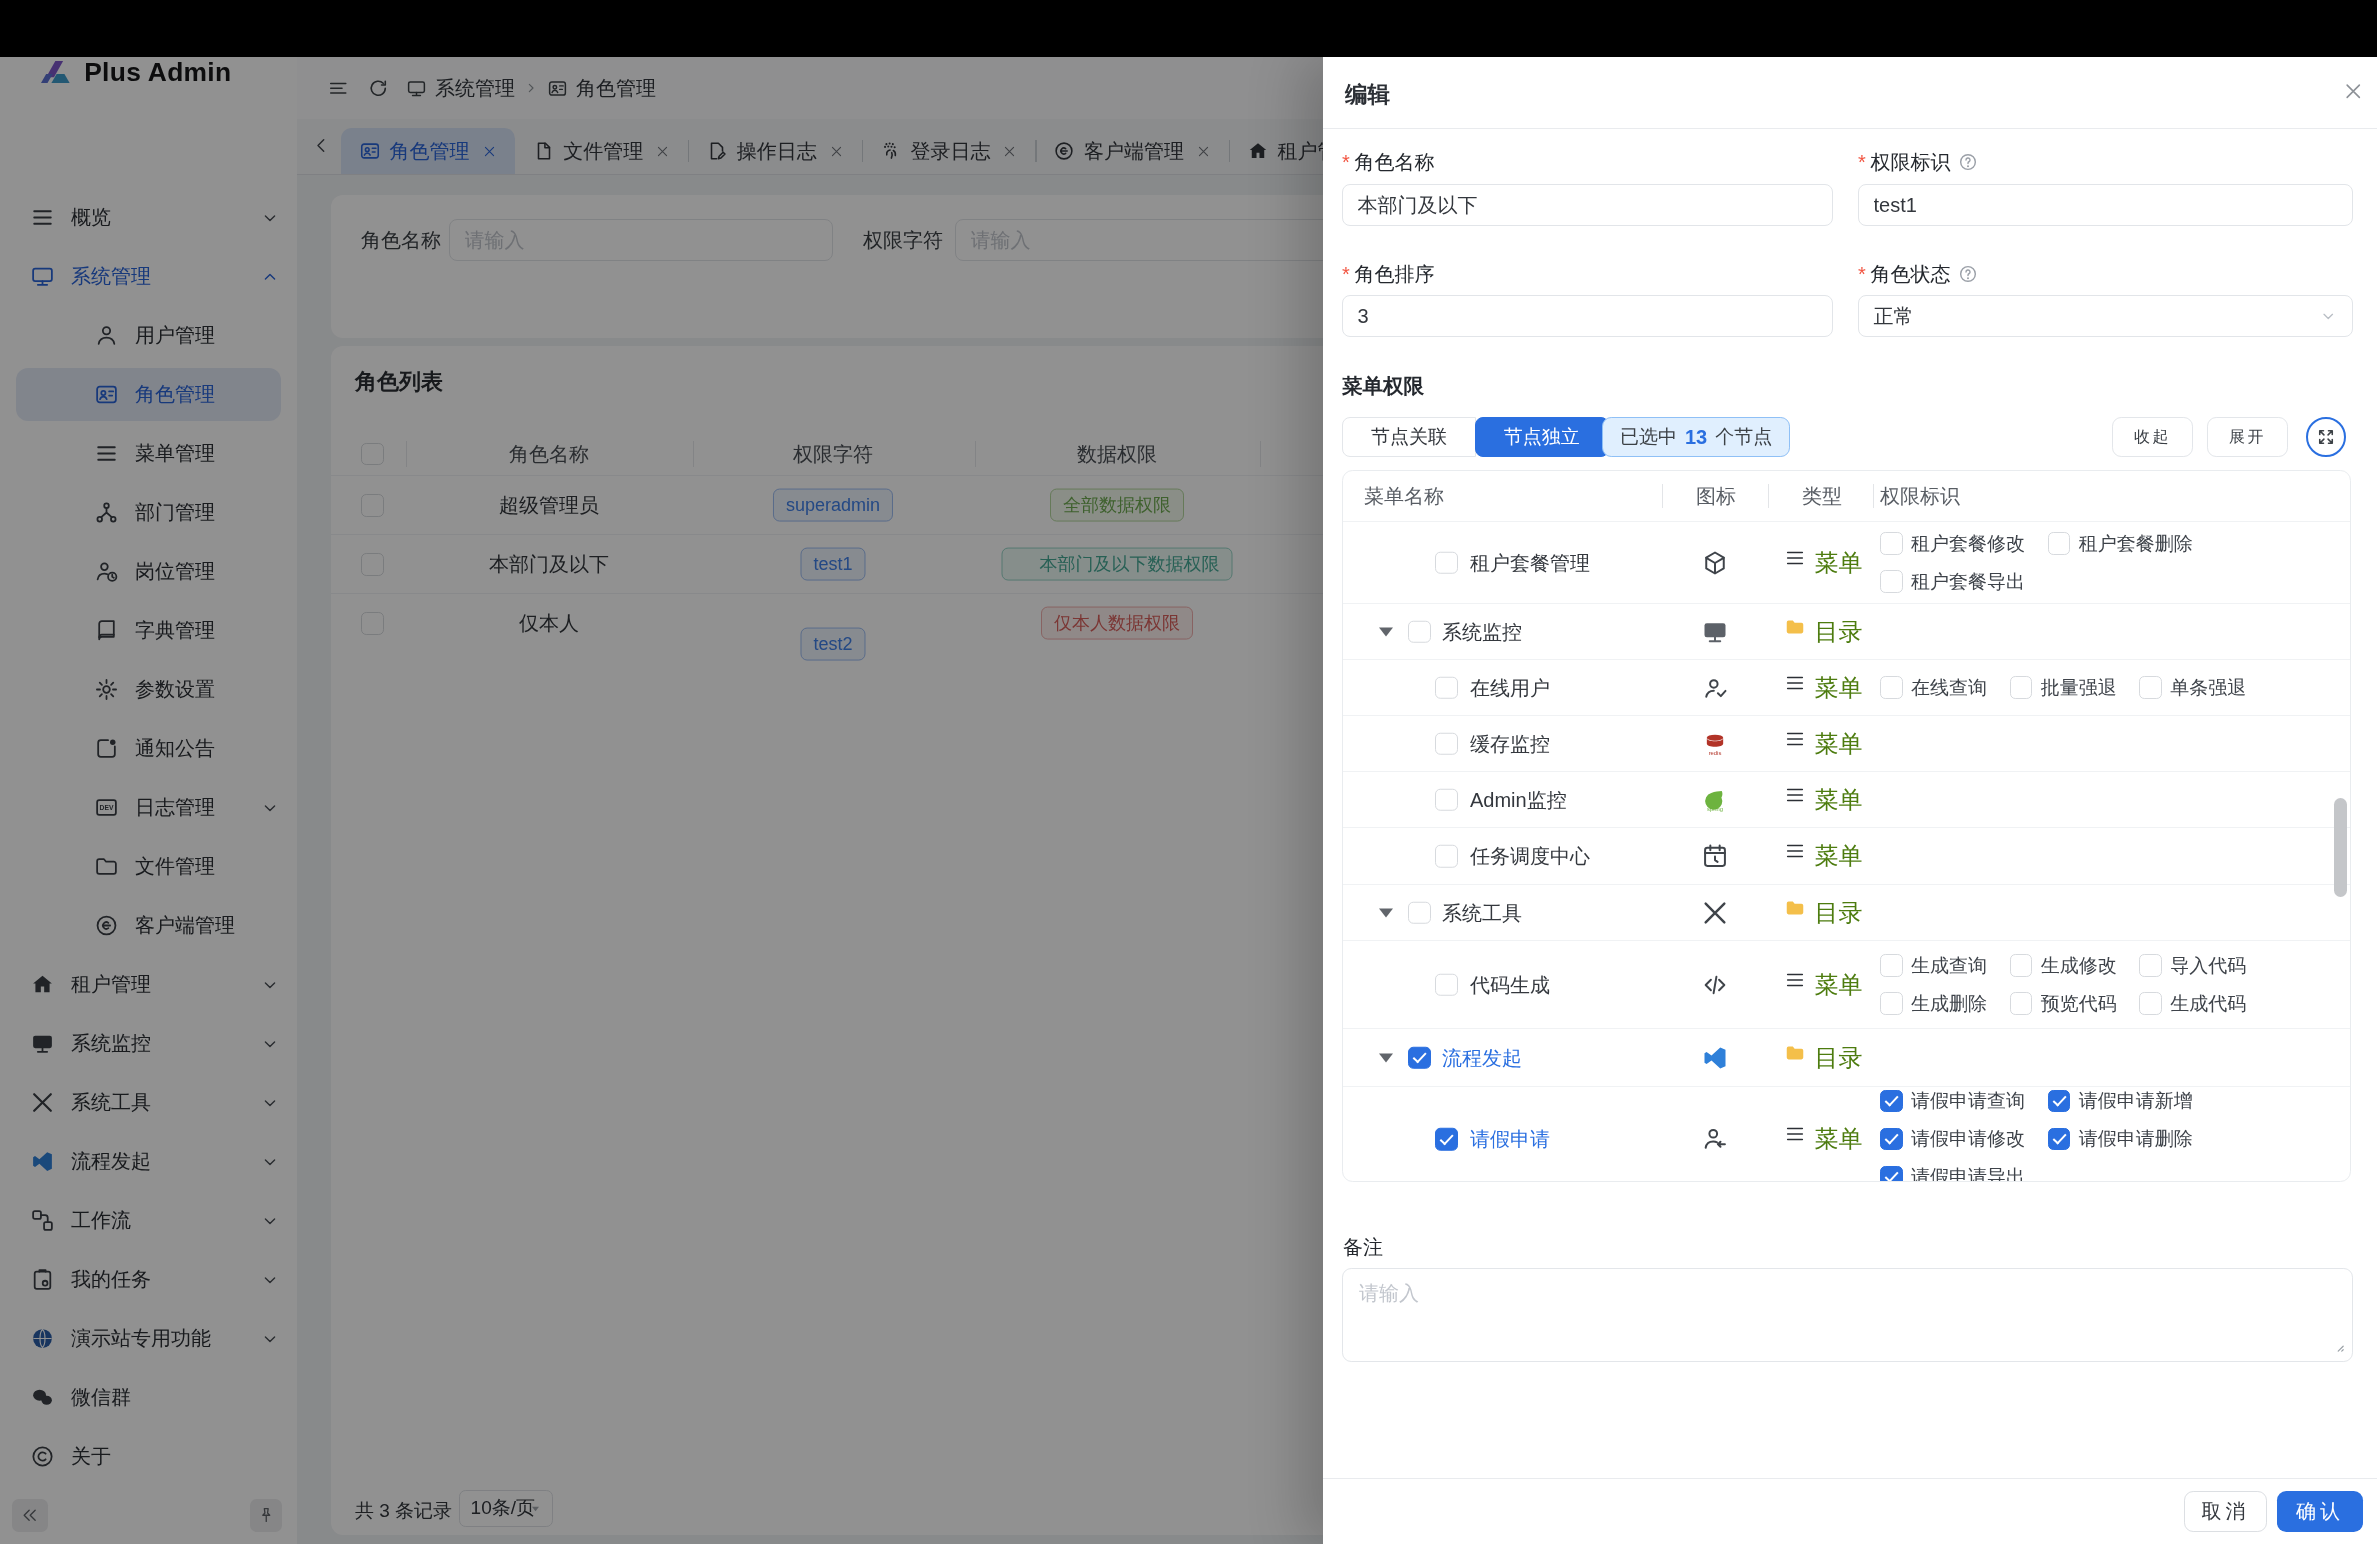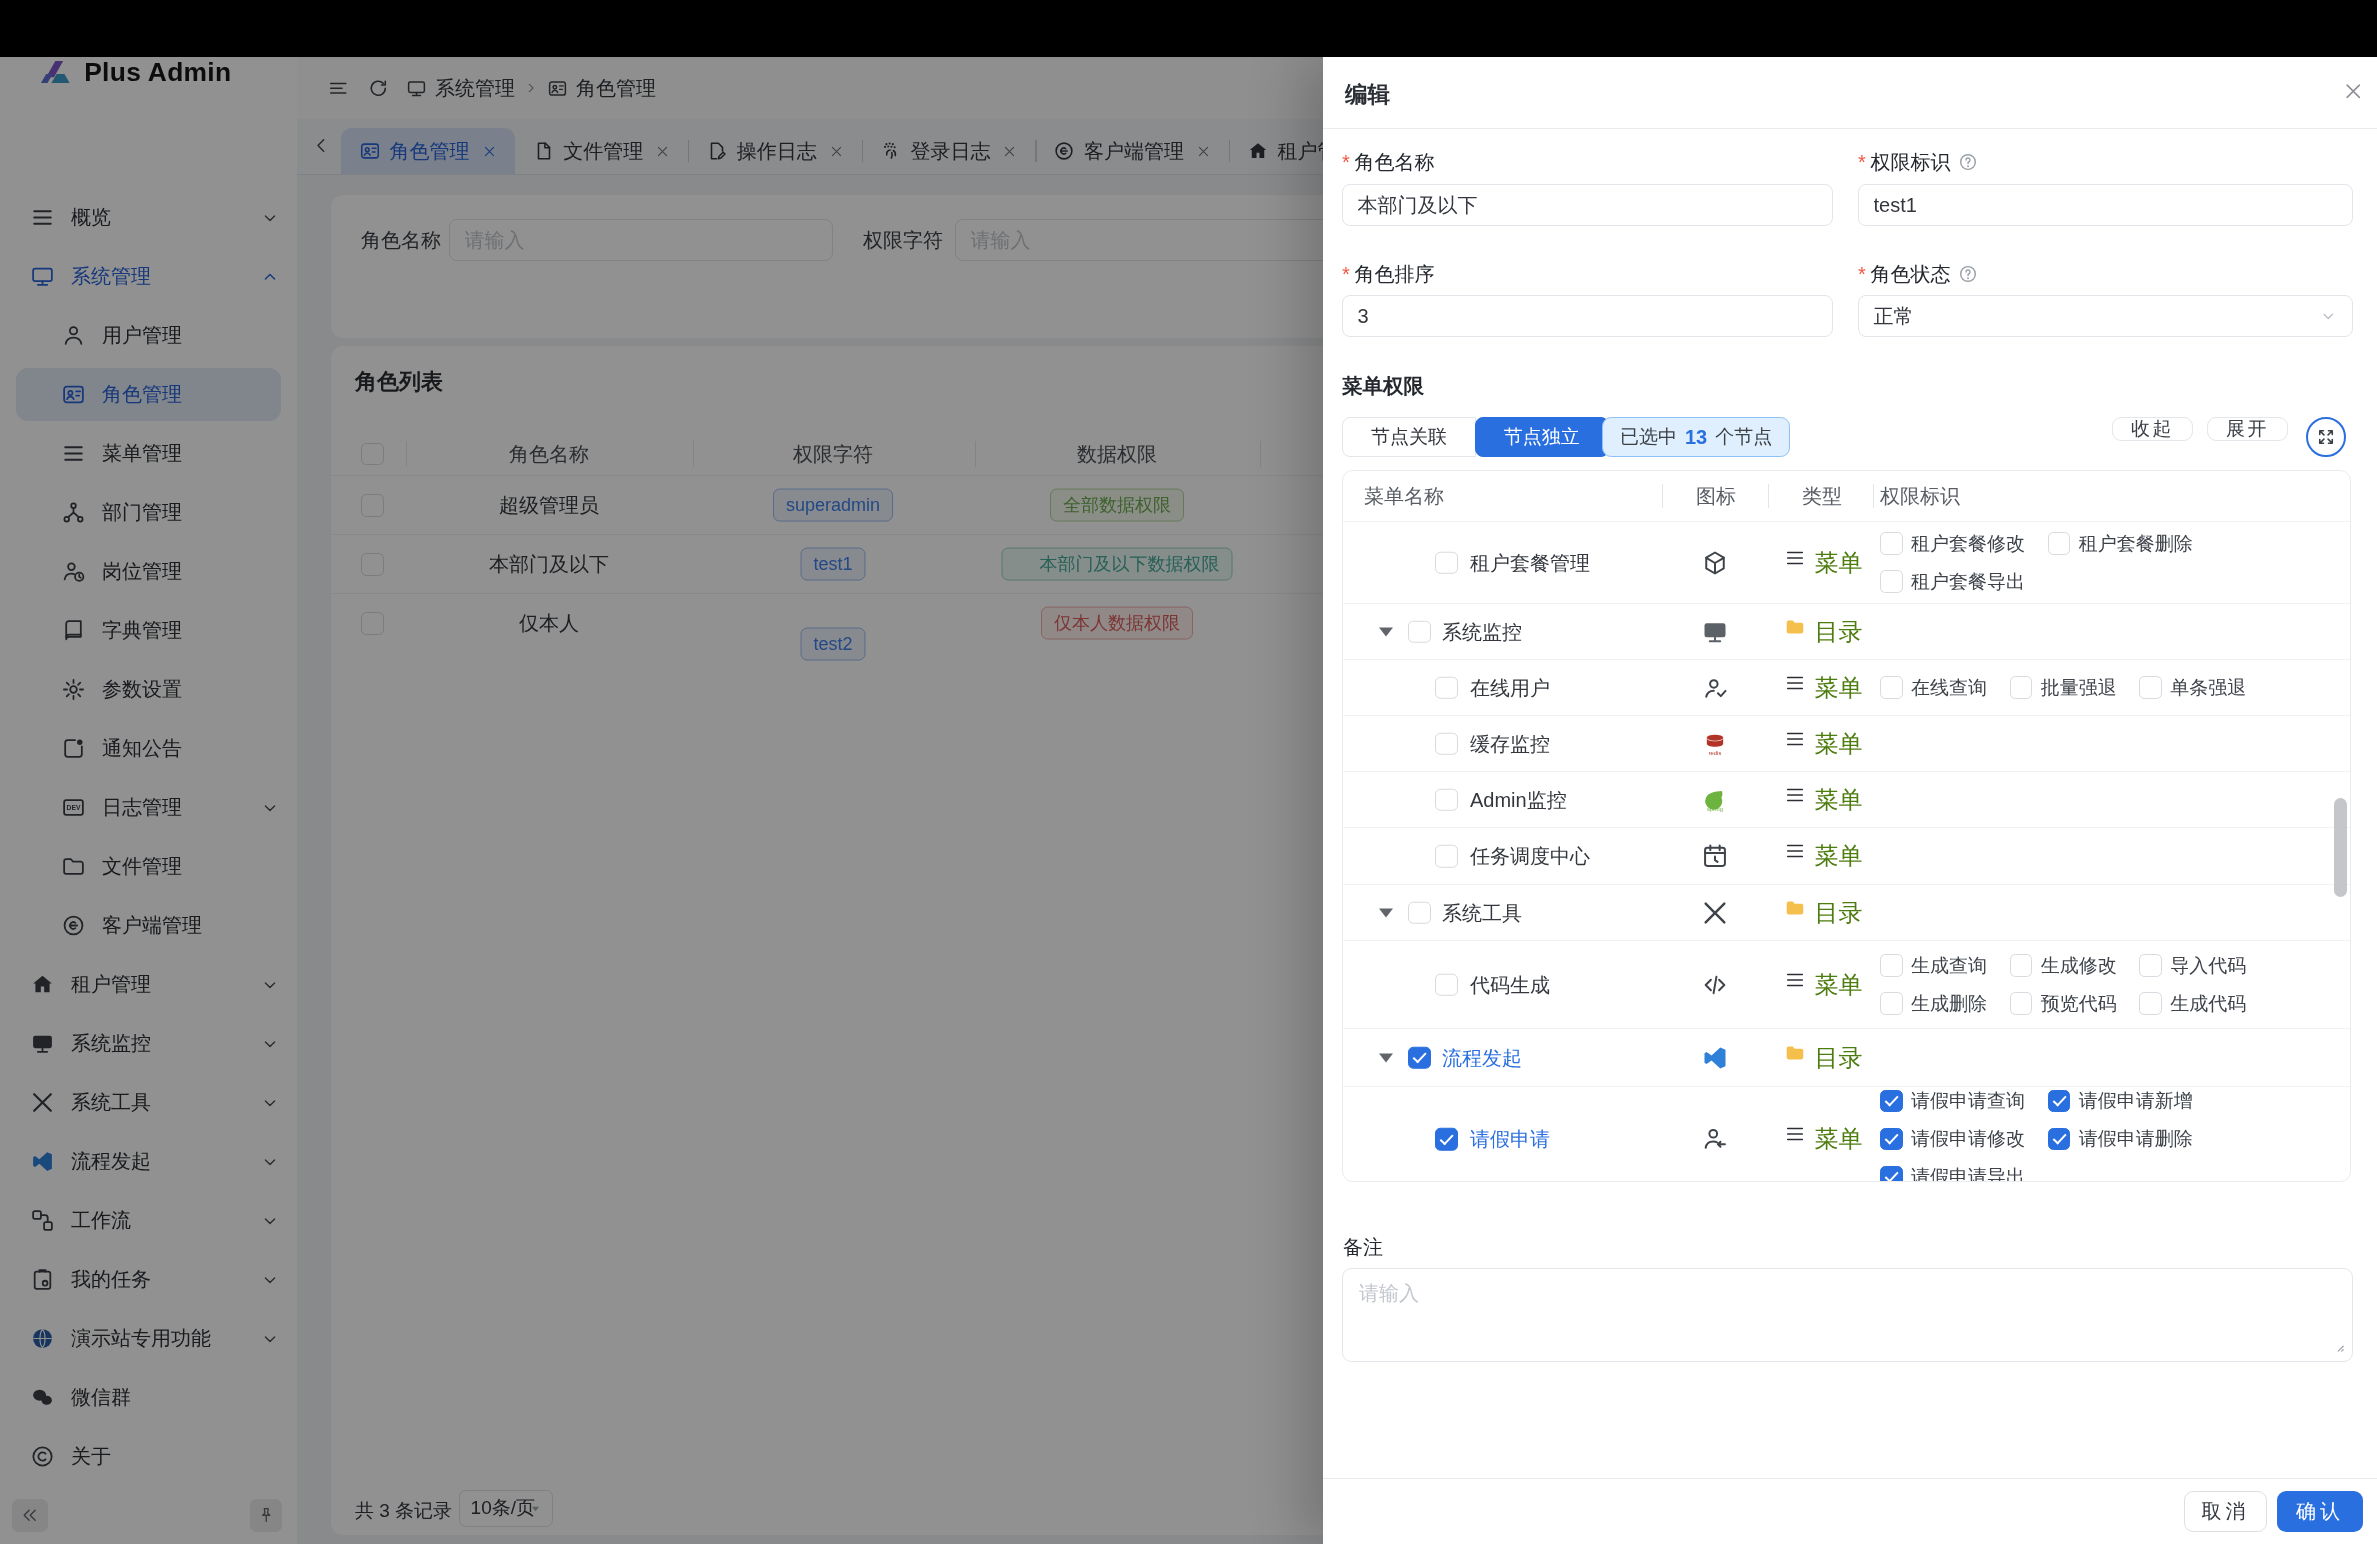--- a/index.html
+++ b/index.html
@@ -11,21 +11,21 @@
   
   #topbar{position:absolute;left:0;top:0;width:2377px;height:57px;background:#000;z-index:3;}
 
   
   #sidebar{position:absolute;left:0;top:57px;width:297px;height:1487px;background:#fff;z-index:1;}
   #logo{position:absolute;left:0;top:0;width:297px;height:74px;display:flex;align-items:flex-start;padding-left:37px;box-sizing:border-box;}
   #logo-mark{width:34px;height:30px;margin-right:13.2px;flex:none;}
   #logo-text{font-size:26.4px;font-weight:700;color:#17181a;letter-spacing:0.3px;}
   #side-menu{position:absolute;left:0;top:131px;width:297px;}
   .s-item{display:flex;align-items:center;height:59px;padding:0 17px 0 30px;font-size:20px;color:#2c3036;position:relative;z-index:0;cursor:pointer;}
-  .s-item.sub{padding-left:61px;}
+  .s-item.sub{padding-left:94px;}
   .s-item .s-ic{width:25px;height:25px;margin-right:16px;flex:none;color:#3a3f45;}
   .s-item .s-label{flex:1;white-space:nowrap;overflow:hidden;}
   .s-item .s-chev{width:20px;height:20px;color:#4a4f55;flex:none;}
   .s-item.blue,.s-item.blue .s-ic,.s-item.blue .s-chev{color:#2a64d9;}
   .s-item.sel::before{content:"";position:absolute;left:16px;right:16px;top:3.3px;bottom:3.3px;background:#e3eaf7;border-radius:12px;z-index:-1;}
   #side-bottom{position:absolute;left:0;bottom:0;width:297px;height:58px;background:#fff;}
   .side-tool{position:absolute;bottom:12px;width:36px;height:33px;background:#ececee;border-radius:6.6px;display:flex;align-items:center;justify-content:center;color:#5f6368;}
   .side-tool .iw{width:18.5px;height:18.5px;}
 
   
@@ -81,21 +81,21 @@
   .star{color:#f25643;margin-right:4.6px;font-size:20px;}
   .help{width:20px;height:20px;margin-left:8px;color:#9ba0a8;display:inline-block;}
   .sel{display:flex;align-items:center;justify-content:space-between;}
   .sel .selchev{width:18.5px;height:18.5px;color:#b9bec5;flex:none;}
   #mp-label{position:absolute;left:19px;top:315px;font-size:20.5px;font-weight:600;color:#24282e;}
   #segwrap{position:absolute;left:19px;top:360px;height:40px;display:flex;}
   .seg{height:40px;padding:0 28px;font-size:19px;display:flex;align-items:center;box-sizing:border-box;background:#fff;border:1.3px solid #e3e6ea;border-radius:8px 0 0 8px;color:#33373d;}
   .seg.active{background:#2a6fe0;border-color:#2a6fe0;color:#fff;border-radius:8px;margin-left:-1.3px;}
   #selpill{position:absolute;left:279px;top:360px;height:40px;border-radius:9.2px;background:#e0effe;border:1.3px solid #8fc0f6;box-sizing:border-box;display:flex;align-items:center;padding:0 17px;font-size:19px;color:#3c4146;}
   #selpill b{color:#2a6fe0;margin:0 8px;font-size:20px;}
-  .wbtn{position:absolute;top:360px;width:81px;height:24px;border:1.3px solid #e3e6ea;border-radius:9.2px;background:#fff;font-size:19px;color:#3a3f45;display:flex;align-items:center;justify-content:center;box-sizing:border-box;letter-spacing:2.6px;}
+  .wbtn{position:absolute;top:360px;width:81px;height:40px;border:1.3px solid #e3e6ea;border-radius:9.2px;background:#fff;font-size:16px;color:#3a3f45;display:flex;align-items:center;justify-content:center;box-sizing:border-box;letter-spacing:2.6px;}
   #fsbtn{position:absolute;left:983px;top:360px;width:40px;height:40px;border:2px solid #2a6fe0;border-radius:50%;box-sizing:border-box;display:flex;align-items:center;justify-content:center;color:#3c4146;}
   #fsbtn .iw{width:20px;height:20px;}
 
   #tree{position:absolute;left:19px;top:413px;width:1009px;height:712px;border:1.3px solid #e9ecef;border-radius:10.6px;box-sizing:border-box;overflow:hidden;}
   .th-cell{position:absolute;top:0;height:50px;line-height:50px;font-size:20px;color:#585d64;white-space:nowrap;}
   .th-div{position:absolute;top:13.2px;width:1.3px;height:24px;background:#e3e5e8;}
   #tree-rows{position:absolute;left:0;top:50px;right:0;}
   .tr-row{position:relative;border-top:1.3px solid #f0f2f4;}
   .vmid{position:absolute;top:50%;transform:translateY(-50%);}
   .exp{position:absolute;left:36px;top:50%;transform:translateY(-50%);width:0;height:0;border-left:7.3px solid transparent;border-right:7.3px solid transparent;border-top:9.2px solid #61656b;}

